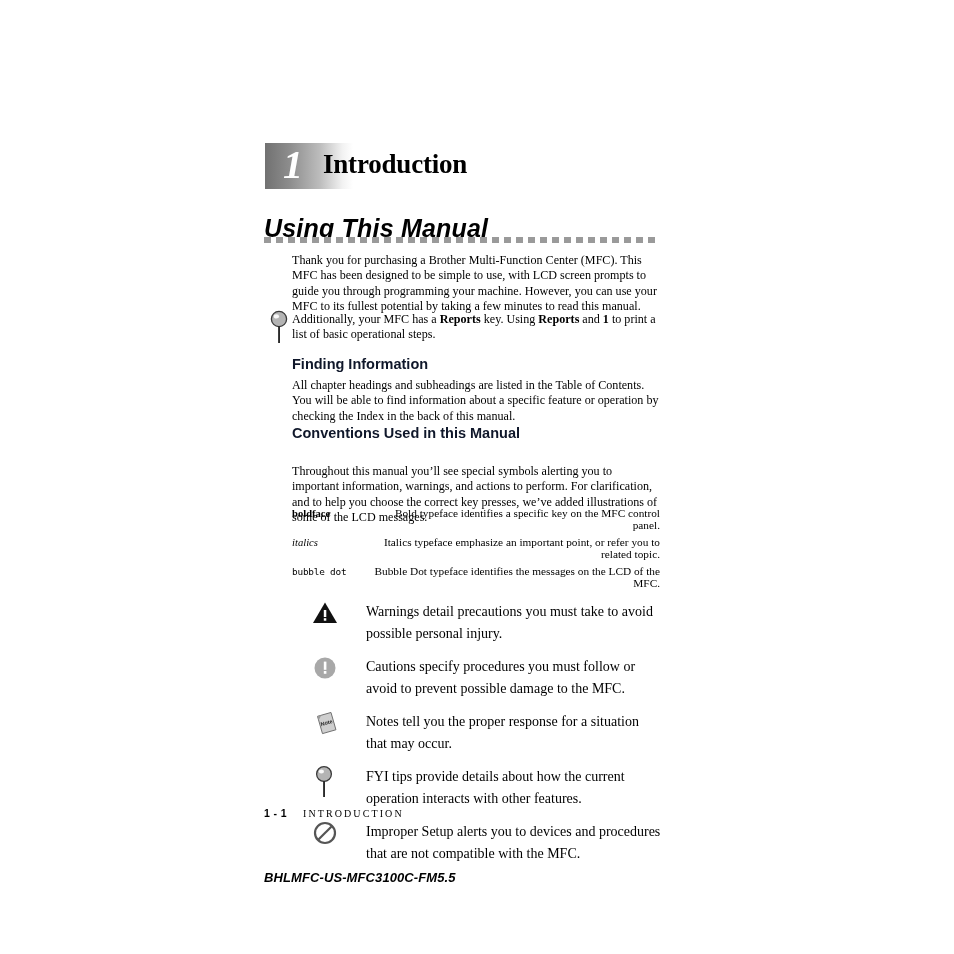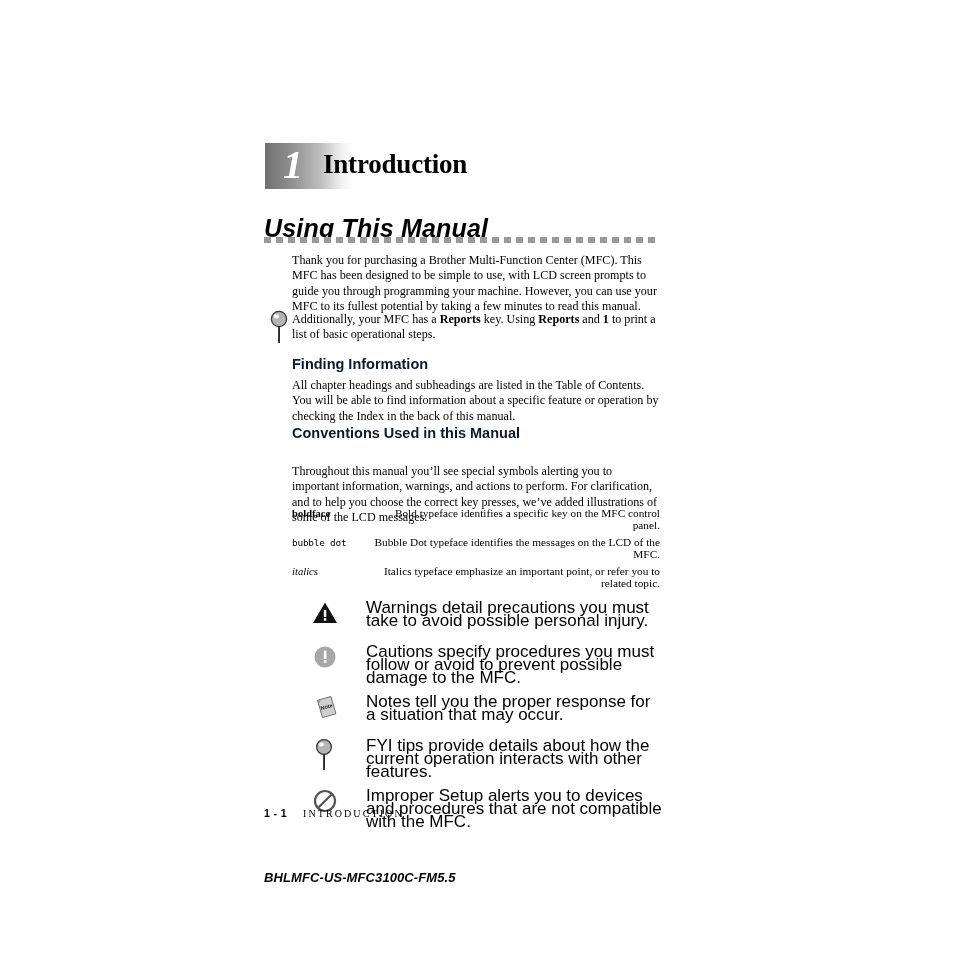--- a/index.html
+++ b/index.html
@@ -168,23 +168,23 @@
     min-height: 34px;
   }
   .symbol-icon {
     width: 54px;
     flex: 0 0 54px;
     height: 34px;
     position: relative;
   }
   .symbol-text {
     flex: 1;
-    font-family: Liberation Sans, sans-serif;
-    font-size: 17px;
-    line-height: 13px;
+    font-family: Liberation Serif, serif;
+    font-size: 14px;
+    line-height: 22px;
     color: #000000;
     padding-top: 1px;
   }
 
   
   .footer-pagenum {
     position: absolute;
     left: 264px;
     top: 807px;
     font-family: "Liberation Sans", sans-serif;
@@ -246,26 +246,26 @@
 
   <div class="sub-heading sub-conventions">Conventions Used in this Manual</div>
   <div class="body-col conventions-para">Throughout this manual you’ll see special symbols alerting you to important information, warnings, and actions to perform. For clarification, and to help you choose the correct key presses, we’ve added illustrations of some of the LCD messages.</div>
 
   <div class="type-table">
     <div class="type-row">
       <div class="type-term bold">boldface</div>
       <div class="type-desc">Bold typeface identifies a specific key on the MFC control panel.</div>
     </div>
     <div class="type-row">
+      <div class="type-term italic">italics</div>
+      <div class="type-desc">Italics typeface emphasize an important point, or refer you to related topic.</div>
+    </div>
+    <div class="type-row">
       <div class="type-term mono">bubble dot</div>
       <div class="type-desc">Bubble Dot typeface identifies the messages on the LCD of the MFC.</div>
-    </div>
-    <div class="type-row">
-      <div class="type-term italic">italics</div>
-      <div class="type-desc">Italics typeface emphasize an important point, or refer you to related topic.</div>
     </div>
   </div>
 
   <div class="symbols">
 
     <div class="symbol-row">
       <div class="symbol-icon">
         <svg width="26" height="26" viewBox="0 0 26 26">
           <polygon points="13,2.5 25,23 1,23" fill="#111111"></polygon>
           <rect x="11.8" y="10" width="2.5" height="7" fill="#ffffff"></rect>

